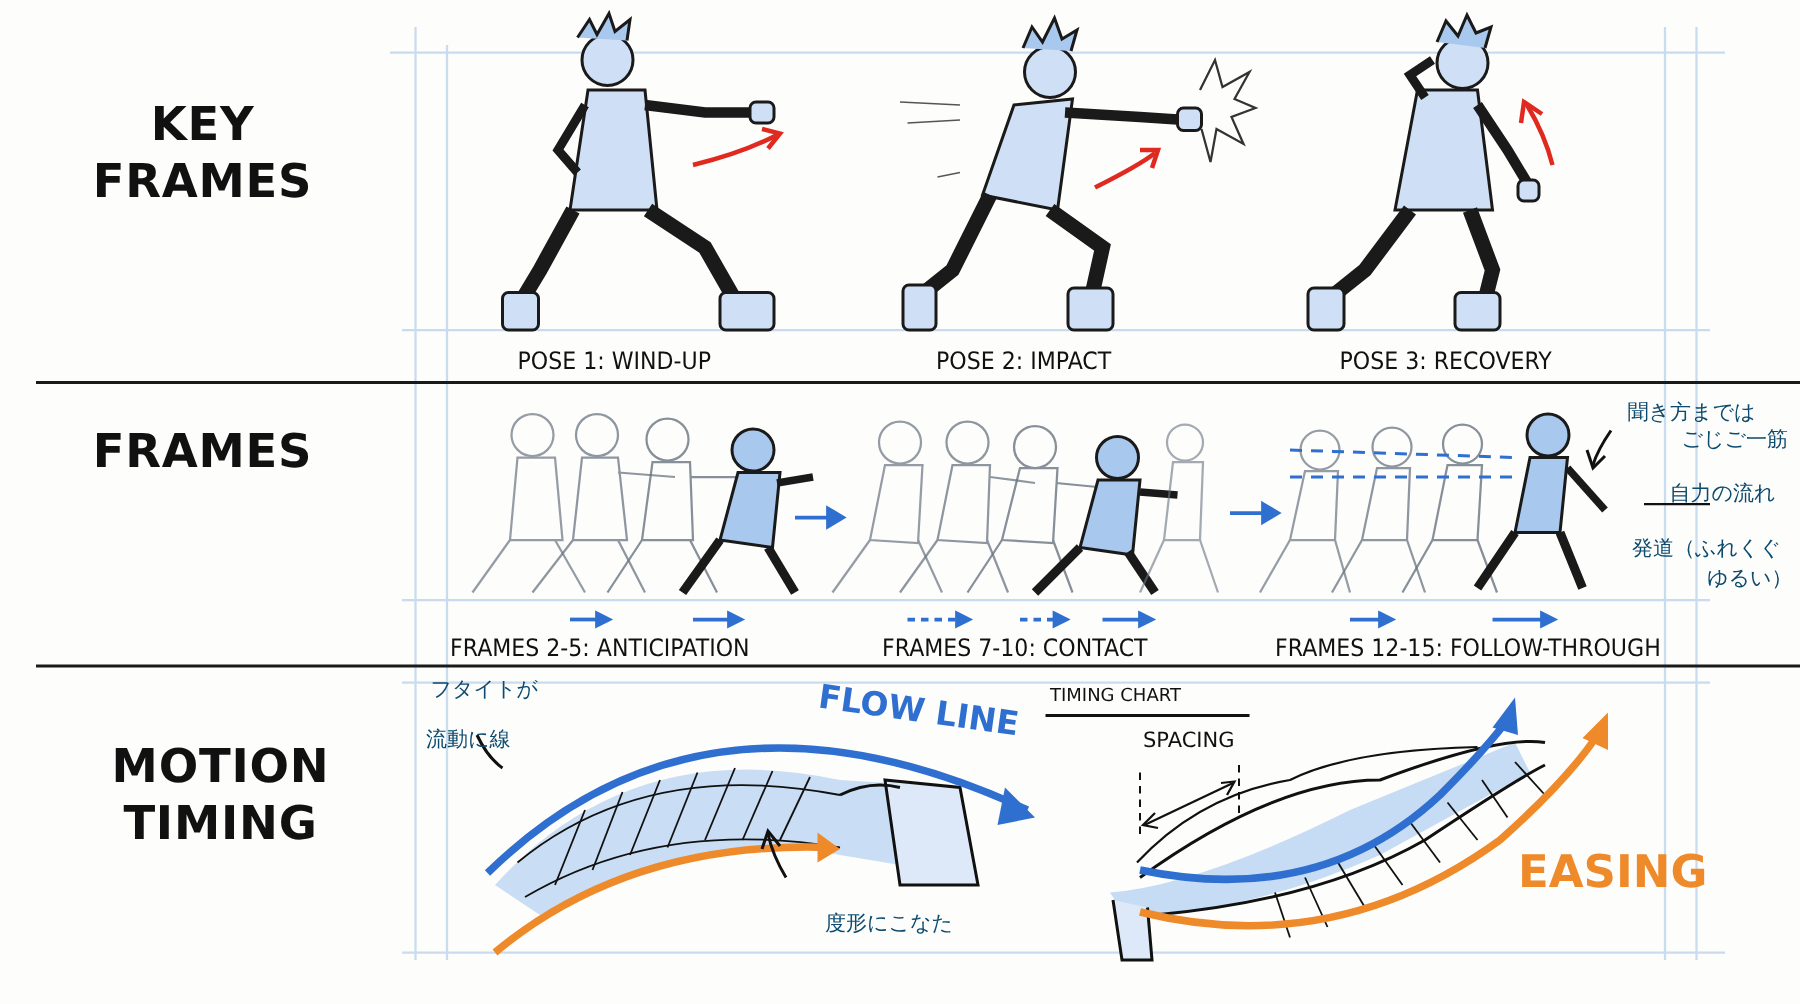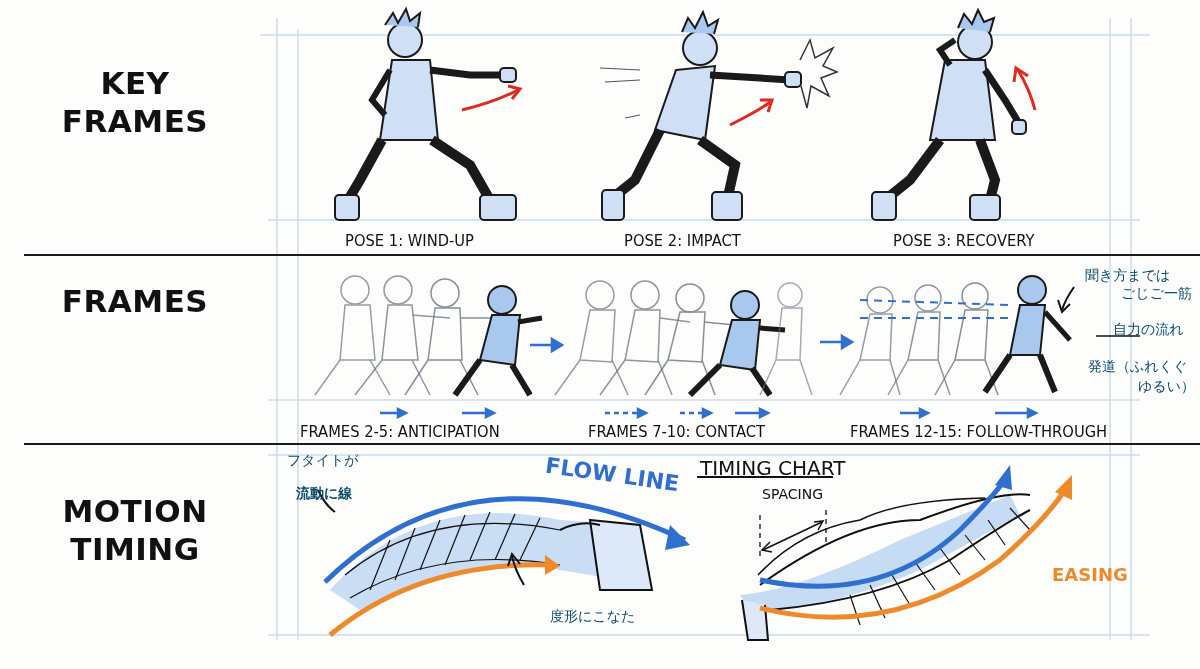--- a/index.html
+++ b/index.html
@@ -6,22 +6,22 @@
   body { width:1200px; height:669px; background:#fdfdfc; position:relative; overflow:hidden;
          font-family:"DejaVu Sans", sans-serif; color:#111; }
   .row-title { position:absolute; left:0; width:270px; text-align:center; font-weight:bold;
                font-size:31px; line-height:38px; letter-spacing:0.5px; color:#111; }
   .row-title span { display:block; }
   .sep { position:absolute; left:24px; width:1176px; height:2px; background:#1a1a1a; }
   .caption { position:absolute; font-size:16px; color:#111; white-space:nowrap; transform:scaleX(0.92); transform-origin:left center; }
   .note { position:absolute; font-size:14px; color:#0c4a6e; white-space:nowrap; line-height:18px; }
   svg.art { position:absolute; left:0; top:0; width:1200px; height:669px; }
   .flow { position:absolute; color:#2f6fd0; font-weight:bold; font-size:22px; transform:rotate(8deg); white-space:nowrap; }
-  .easing { position:absolute; color:#ef8a2a; font-weight:bold; font-size:18px; white-space:nowrap;margin-left:40px; }
-  .tc { position:absolute; font-size:20px; white-space:nowrap; }
+  .easing { position:absolute; color:#ef8a2a; font-weight:bold; font-size:30px; white-space:nowrap; }
+  .tc { position:absolute; font-size:12px; white-space:nowrap; }
 </style>
 </head>
 <body>
 
 <svg class="art" viewBox="0 0 1200 669">
 
   <g stroke="#c9dcef" stroke-width="1.5" fill="none">
     <line x1="277" y1="18" x2="277" y2="640"></line>
     <line x1="298" y1="30" x2="298" y2="640"></line>
     <line x1="1110" y1="18" x2="1110" y2="640"></line>
@@ -247,39 +247,39 @@
 <div class="sep" style="top:254px;"></div>
 <div class="sep" style="top:443px;"></div>
 
 <div class="row-title" style="top:64px;">
   <span>KEY</span>
   <span>FRAMES</span>
 </div>
 <div class="row-title" style="top:282px;">
   <span>FRAMES</span>
 </div>
-<div class="row-title" style="top:492px;">
+<div class="row-title" style="top:492px;padding-left:12px;">
   <span>MOTION</span>
   <span>TIMING</span>
 </div>
 
 <div class="caption" style="left:345px; top:231px;">POSE 1: WIND-UP</div>
 <div class="caption" style="left:624px; top:231px;">POSE 2: IMPACT</div>
 <div class="caption" style="left:893px; top:231px;">POSE 3: RECOVERY</div>
 
 <div class="caption" style="left:300px; top:422px;">FRAMES 2-5: ANTICIPATION</div>
 <div class="caption" style="left:588px; top:422px;">FRAMES 7-10: CONTACT</div>
 <div class="caption" style="left:850px; top:422px;">FRAMES 12-15: FOLLOW-THROUGH</div>
 
 <div class="note" style="left:1085px; top:266px;">聞き方までは</div>
 <div class="note" style="left:1093px; top:284px;margin-left:28px;">ごじご一筋</div>
 <div class="note" style="left:1097px; top:320px;margin-left:16px;">自力の流れ</div>
 <div class="note" style="left:1088px; top:357px;">発道（ふれくぐ</div>
 <div class="note" style="left:1138px; top:377px;">ゆるい）</div>
 
 <div class="note" style="left:287px; top:451px;">フタイトが</div>
-<div class="note" style="left:296px; top:484px;font-weight:bold;">流動に線</div>
+<div class="note" style="left:284px; top:484px;">流動に線</div>
 <div class="note" style="left:550px; top:608px;font-family:Liberation Serif, serif;">度形にこなた</div>
 
 <div class="flow" style="left:545px; top:462px;">FLOW LINE</div>
 <div class="tc" style="left:700px; top:456px;">TIMING CHART</div>
 <div class="tc" style="left:762px; top:486px; font-size:14px;">SPACING</div>
 <div class="easing" style="left:1012px; top:564px;">EASING</div>
 
 </body></html>

